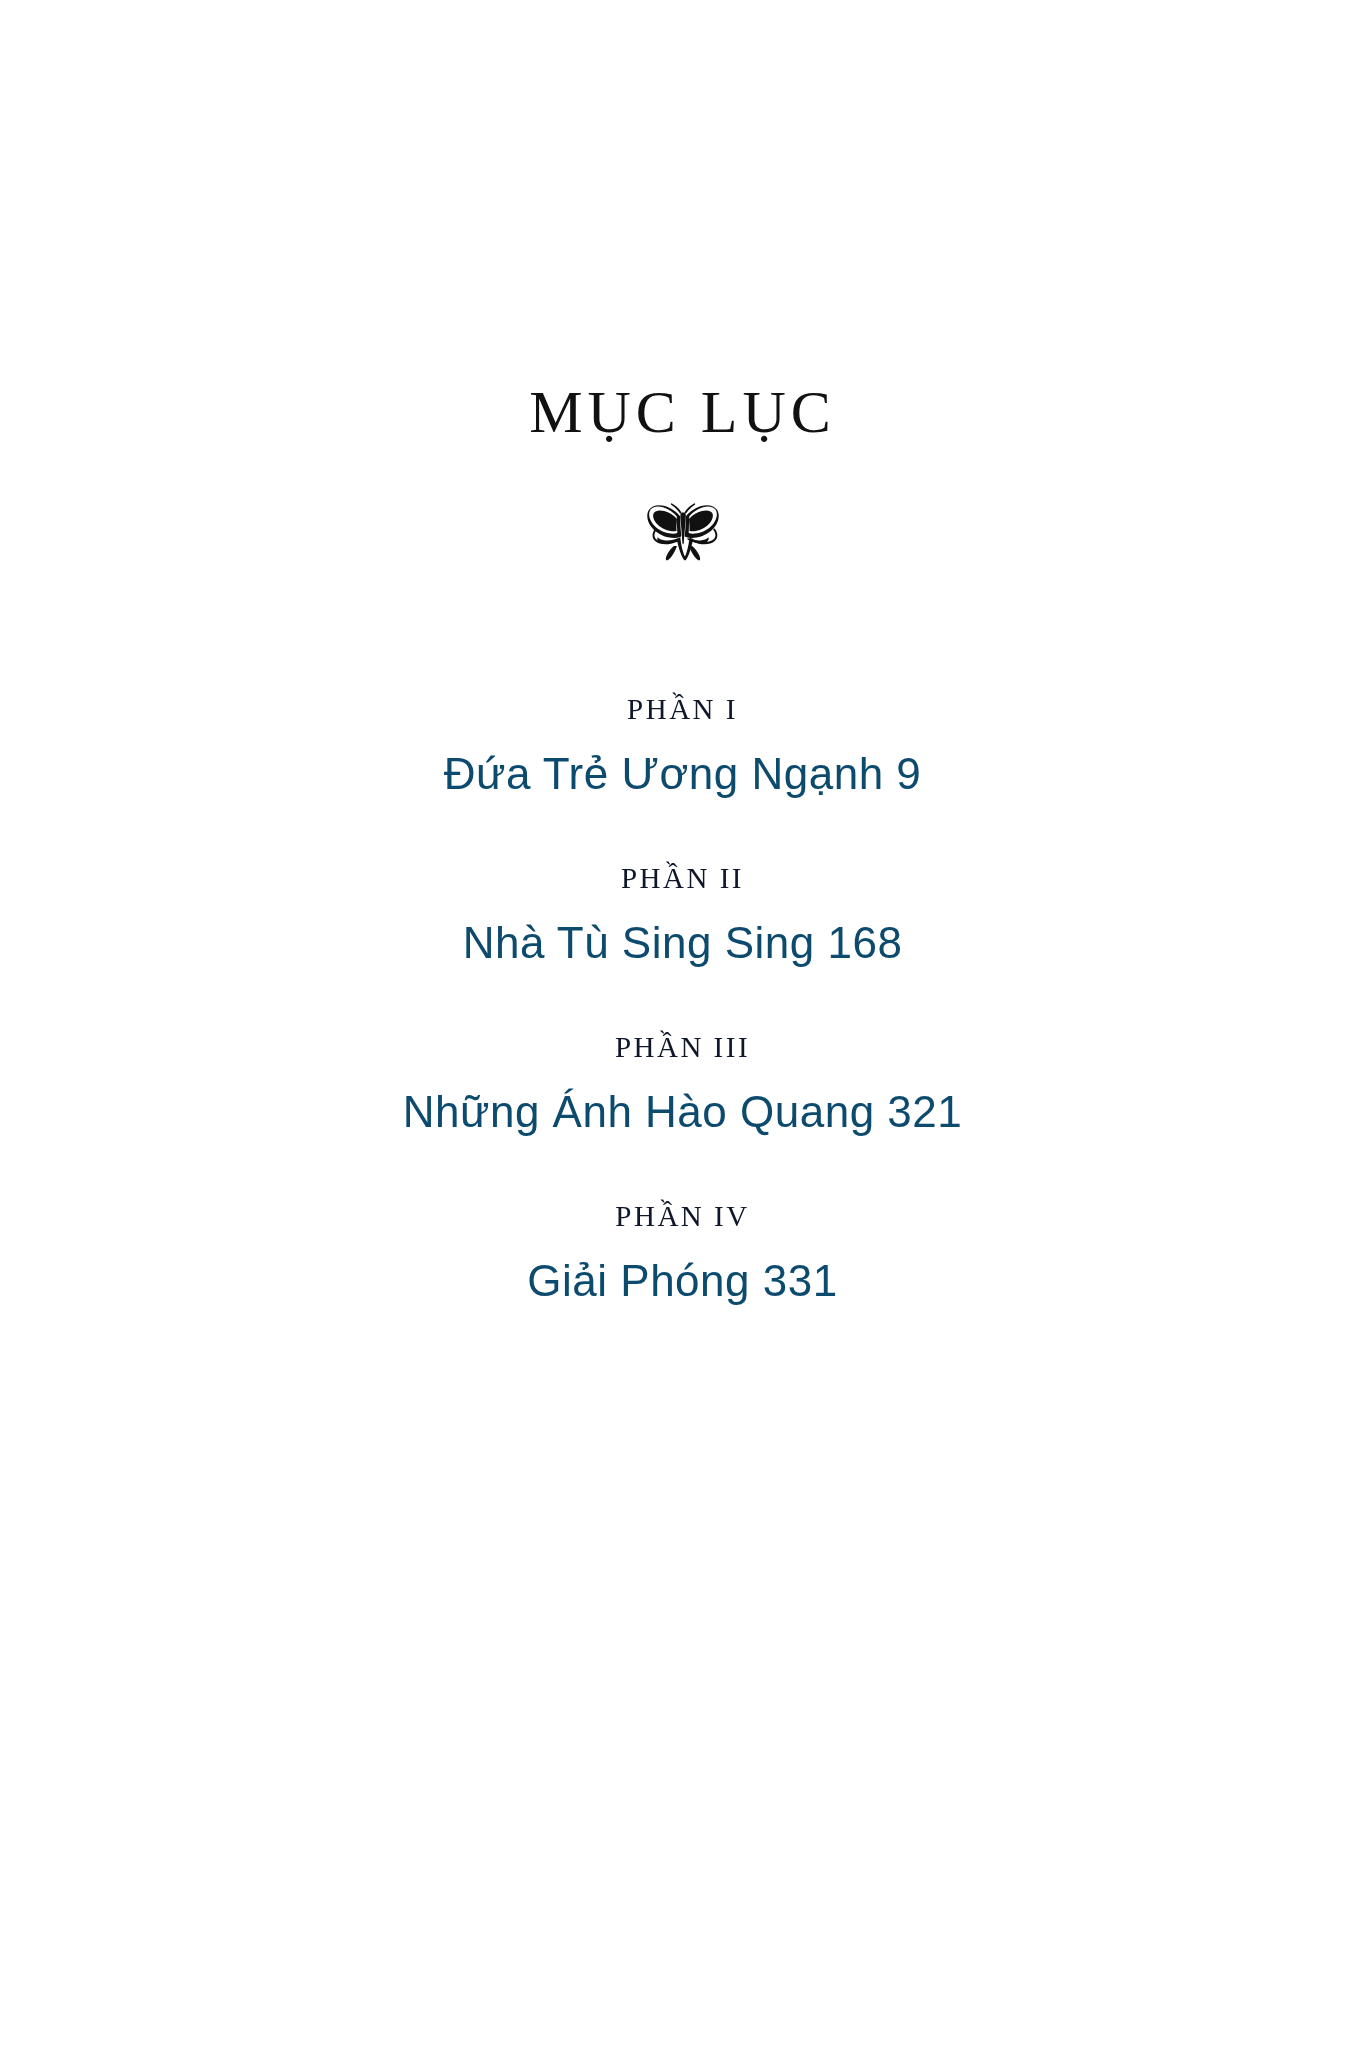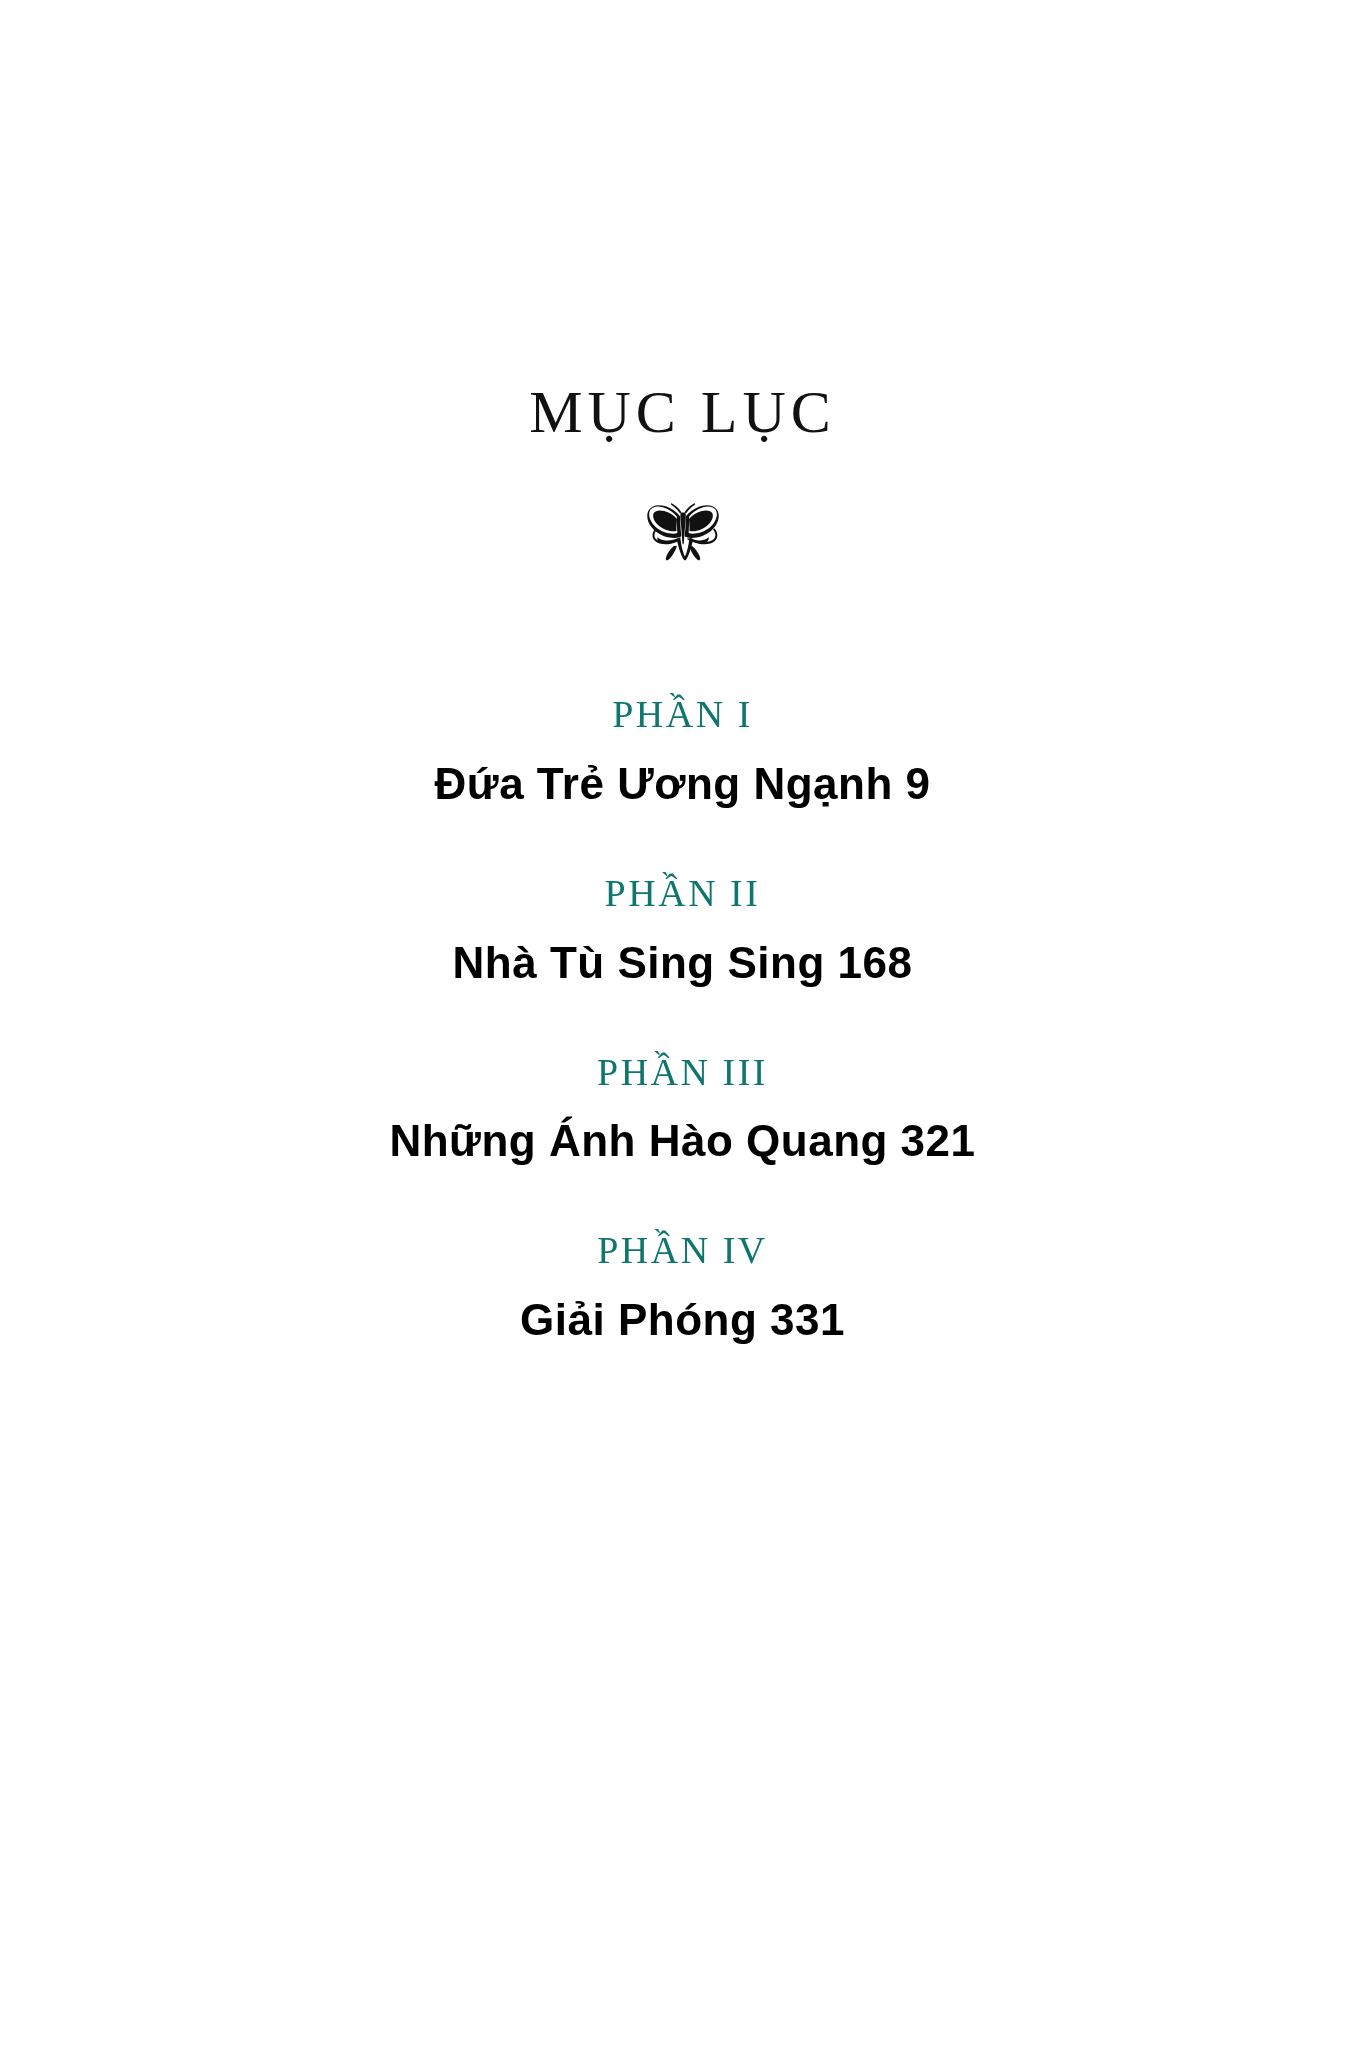--- a/index.html
+++ b/index.html
@@ -69,33 +69,33 @@
     flex-direction: column;
     align-items: center;
     width: 100%;
   }
   .part-block + .part-block {
     margin-top: 62px;
   }
 
   .part-label {
     font-family: "Liberation Serif", serif;
-    font-size: 38px;
+    font-size: 29px;
     letter-spacing: 2.5px;
-    color: #0f766e;
+    color: #0f172a;
     text-transform: uppercase;
     line-height: 1.1;
   }
 
   .part-entry {
     margin-top: 20px;
     font-family: "Liberation Sans", sans-serif;
     font-size: 44px;
-    font-weight: 700;
-    color: #000000;
+    font-weight: 400;
+    color: #0c4a6e;
     letter-spacing: 0.5px;
     line-height: 1.25;
   }
 </style>
 </head>
 <body>
 
 <div class="page">
   <div class="content">
 

